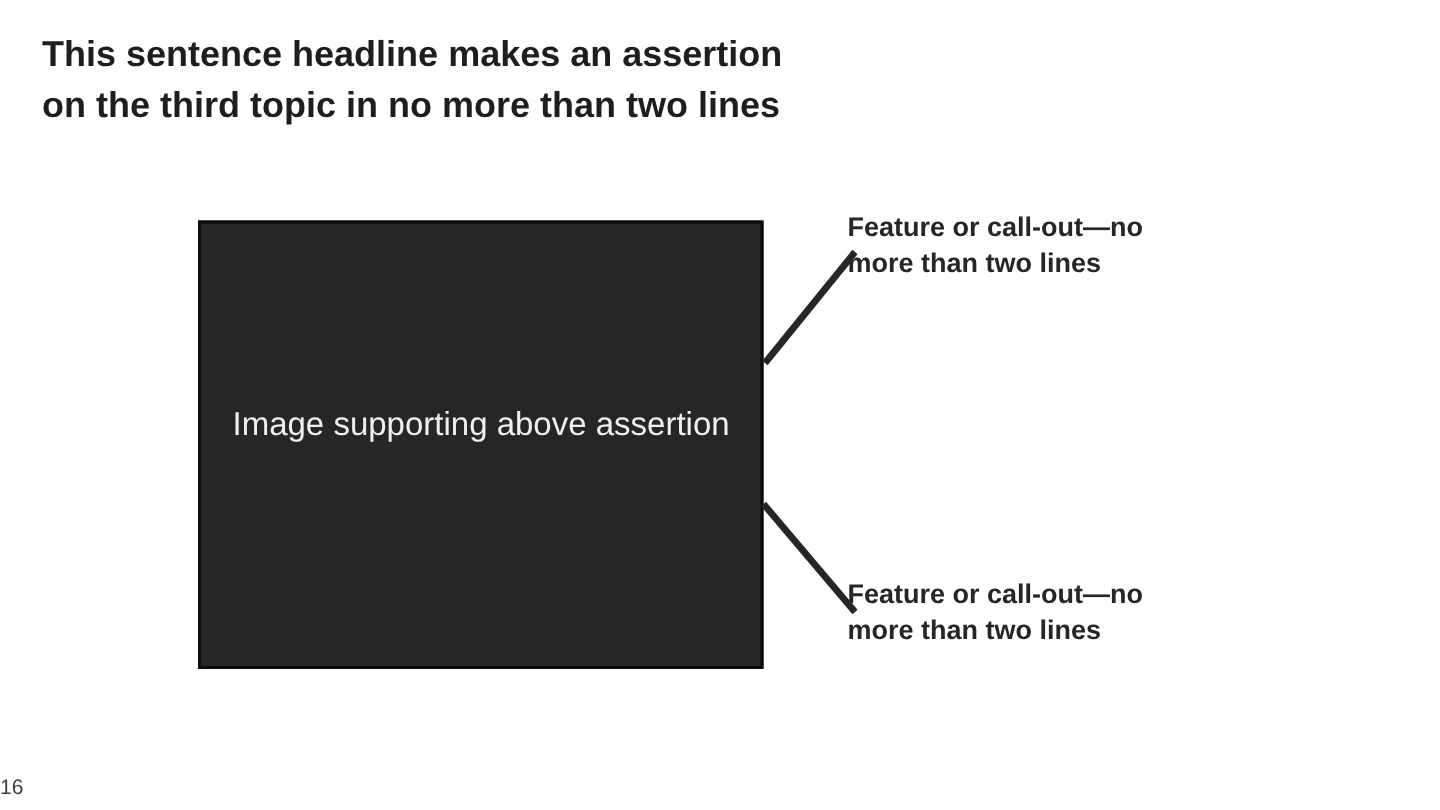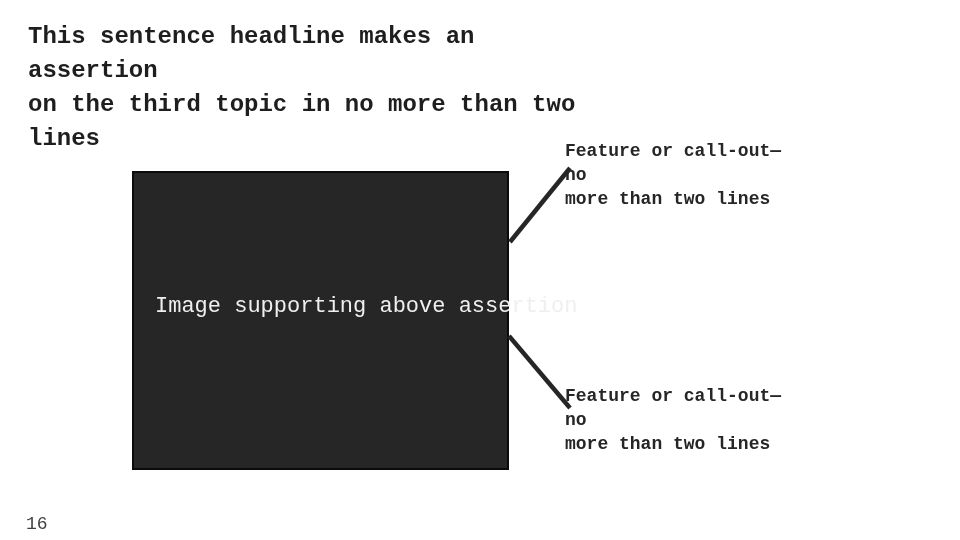--- a/index.html
+++ b/index.html
@@ -16,39 +16,37 @@
   html, body {
     width: 960px; height: 540px;
     background: var(--background);
     font-family: "Liberation Sans", "DejaVu Sans", sans-serif;
     overflow: hidden;
   }
   .slide {
     position: relative;
     width: 770px; height: 540px;
     background: var(--background);
-    font-family: Liberation Mono, monospace;
   }
   .headline {
     position: absolute;
     left: 28px; top: 20px;
     width: 560px;
     font-size: 24px;
     font-weight: bold;
     line-height: 34px;
     color: var(--headline-text);
     white-space: pre-line;
   }
   .image-placeholder {
     position: absolute;
     left: 132px; top: 147px;
     width: 377px; height: 299px;
     background: var(--placeholder-fill);
     border: 2px solid var(--placeholder-border);
-    margin-top: 24px;
   }
   .placeholder-label {
     position: absolute;
     left: 21px; top: 120px;
     font-size: 22px;
     font-weight: 400;
     line-height: 28px;
     color: var(--placeholder-label);
     white-space: nowrap;
   }
@@ -70,22 +68,22 @@
     font-size: 18px;
     font-weight: bold;
     line-height: 24px;
     color: var(--callout-text);
     white-space: pre-line;
   }
   .callout-top { top: 139px; }
   .callout-bottom { top: 384px; }
   .page-number {
     position: absolute;
-    left: 26px; top: 516px;
-    font-size: 18px;
+    left: 0; top: 516px;
+    font-size: 14px;
     line-height: 17px;
     color: var(--page-number-text);
   }
 </style>
 </head>
 <body>
 
 <div class="slide">
 
   <h1 class="headline">This sentence headline makes an assertion

